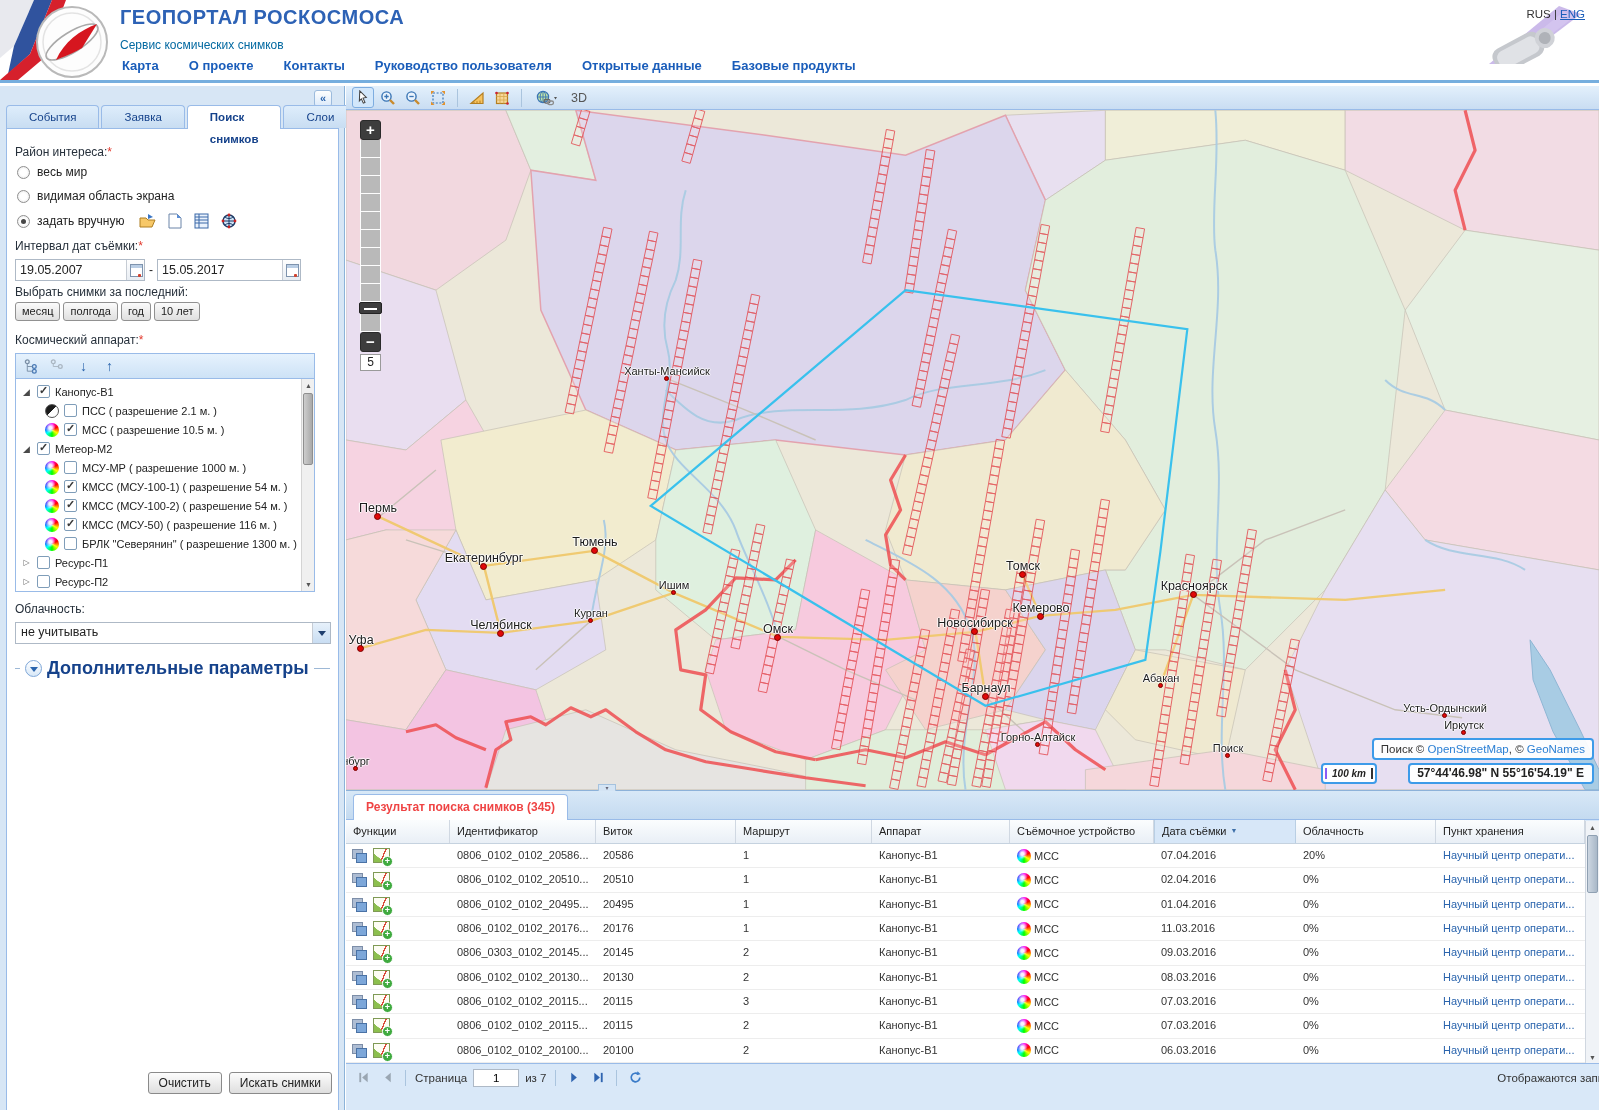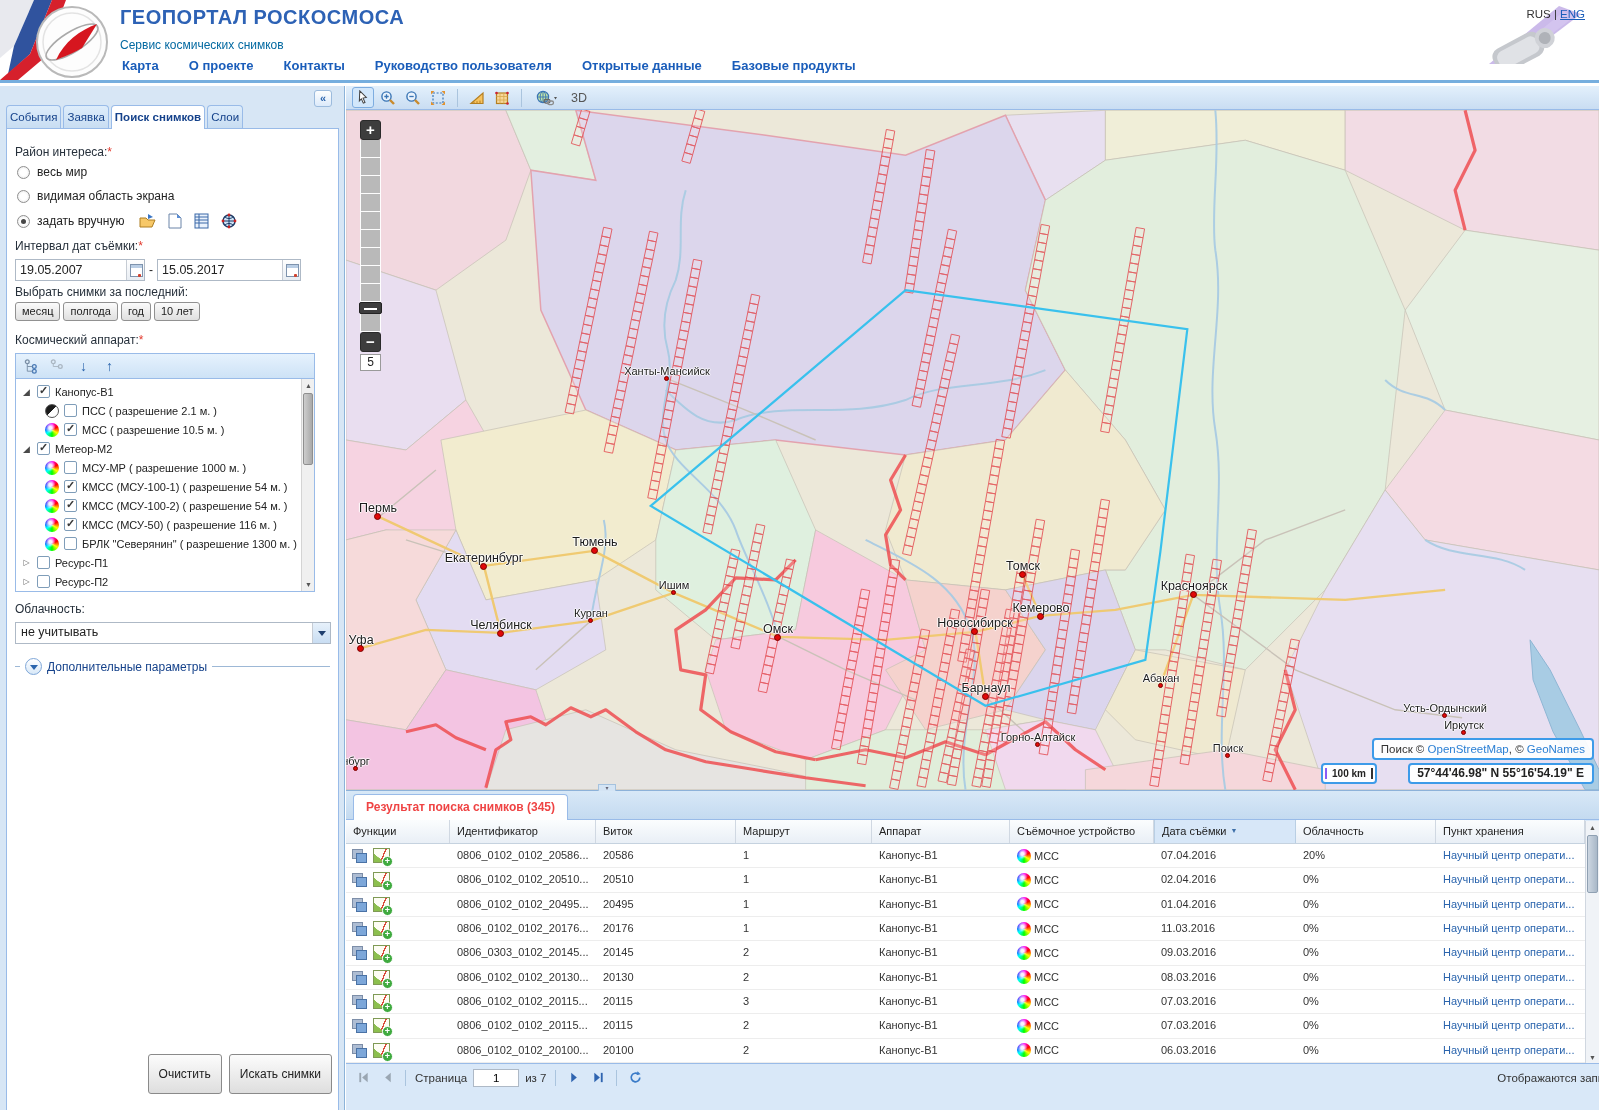--- a/index.html
+++ b/index.html
@@ -24,21 +24,21 @@
 #lang-block .eng { color:#1a5dba; text-decoration:underline; cursor:pointer; }
 #sat-deco { position:absolute; right:0; top:0; width:170px; height:64px; z-index:41; }
 
 
 #sidebar { position:absolute; left:0; top:86px; width:345px; height:1024px;
   background:#d7e6f5; border-right:1px solid #8cb3d9; }
 #collapse-btn { position:absolute; right:12px; top:4px; width:18px; height:17px; border:1px solid #9cbbdd;
   border-radius:3px; background:linear-gradient(#fdfefe,#dceafa); color:#2a64ad; font-weight:bold;
   font-size:11px; text-align:center; line-height:15px; cursor:pointer; }
 #tabs { position:absolute; left:6px; top:19px; display:flex; gap:2px; height:24px; width:332px; }
-#tabs .tab { padding:0 3px; height:23px; line-height:22px; font-size:11.5px; color:#15428b;
+#tabs .tab { padding:0 22px; height:23px; line-height:22px; font-size:11.5px; color:#15428b;
   background:linear-gradient(#deedfb,#c8ddf2); border:1px solid #99bbe8; border-bottom:none;
   border-radius:4px 4px 0 0; cursor:pointer; }
 #tabs .tab.active { background:#fff; font-weight:bold; height:24px; position:relative; z-index:2; }
 #panel { position:absolute; left:6px; top:42px; width:333px; height:982px; background:#fff;
   border:1px solid #99bbe8; border-bottom:none; padding:14px 8px 0 8px; overflow:hidden; }
 .sec-label { font-size:12px; color:#26303b; margin:2px 0 6px 0; }
 .req { color:#e23a2e; font-size:12px; }
 .radio-row { display:flex; align-items:center; gap:7px; margin:0 0 10px 2px; cursor:pointer; }
 .radio { width:13px; height:13px; border-radius:50%; border:1px solid #8f8f8f;
   background:radial-gradient(#fff 40%,#e3e3e3); position:relative; flex:0 0 13px; }
@@ -97,23 +97,23 @@
 #cloud-trigger::after { content:""; position:absolute; left:5px; top:8px; border:4px solid transparent;
   border-top:5px solid #1f3f6e; }
 #addl-row { display:flex; align-items:center; margin-top:14px; gap:5px; }
 #addl-row .hline { height:1px; background:#9db8d6; }
 #addl-row .hline.l { width:5px; }
 #addl-row .hline.r { flex:1; }
 #addl-toggle { width:17px; height:17px; border:1px solid #7fa7d8; border-radius:9px;
   background:linear-gradient(#fff,#d8e8f8); position:relative; cursor:pointer; flex:0 0 17px;}
 #addl-toggle::after { content:""; position:absolute; left:4px; top:6px; border:4px solid transparent;
   border-top:5px solid #2a64ad; }
-#addl-label { font-size:12px; font-weight:normal; color:#15428b; }
+#addl-label { font-size:18px; font-weight:bold; color:#15428b; }
 #sidebar-buttons { position:absolute; right:12px; bottom:16px; display:flex; gap:7px; }
-.gbtn { height:40px; padding:0 10px; font-size:12px; color:#222; border:1px solid #8a8a8a; border-radius:3px;
+.gbtn { height:22px; padding:0 10px; font-size:12px; color:#222; border:1px solid #8a8a8a; border-radius:3px;
   background:linear-gradient(#fcfcfc,#dedede); cursor:pointer; }
 
 
 #map-region { position:absolute; left:346px; top:86px; width:1253px; height:1024px; }
 #map-toolbar { position:absolute; left:0; top:0; width:1434px; height:24px;
   background:linear-gradient(#e3f0fc,#c9ddf2); border-bottom:1px solid #99bbe8;
   display:flex; align-items:center; padding:0 6px; gap:3px; }
 .mtb { width:22px; height:21px; border:1px solid transparent; border-radius:3px; display:flex;
   align-items:center; justify-content:center; cursor:pointer; }
 .mtb.active { border:1px solid #7eade0; background:#d2e7fb; }
@@ -141,21 +141,21 @@
 #zoom-handle::after { content:""; position:absolute; left:4px; top:5px; width:13px; height:2px; background:#fff; }
 #zoom-level { width:21px; height:17px; background:#fff; border:1px solid #9a9a9a; margin-top:2px;
   text-align:center; font-size:12px; line-height:15px; color:#222; }
 #attr-box { position:absolute; right:5px; top:628px; height:22px; background:rgba(255,255,255,.92);
   border:2px solid #3d9be9; border-radius:4px; font-size:11.5px; line-height:18px; padding:0 7px;
   color:#333; white-space:nowrap; }
 #attr-box a { color:#2a7fd4; text-decoration:none; cursor:pointer; }
 #scale-box { position:absolute; right:222px; top:653px; width:56px; height:21px; background:rgba(255,255,255,.95);
   border:2px solid #3d9be9; border-radius:4px; display:flex; align-items:center; justify-content:center; }
 #scale-inner { font-size:10px; font-weight:bold; color:#222; border-left:2px solid #8b5cf6; border-right:2px solid #333;
-  padding:0 5px; line-height:11px; }
+  padding:0 5px; line-height:11px;font-style:italic; }
 #coord-box { position:absolute; right:5px; top:653px; width:186px; height:21px; background:rgba(255,255,255,.95);
   border:2px solid #3d9be9; border-radius:4px; font-size:12px; font-weight:bold; color:#222;
   text-align:right; padding:1px 8px 0 0; }
 
 
 #results { position:absolute; left:0; top:704px; width:1253px; height:320px;
   border-top:1px solid #8db2d9; background:#d9e8f8; }
 #results-tabbar { height:29px; background:linear-gradient(#d8e8f7,#c4daf0); border-bottom:1px solid #99bbe8;
   position:relative; }
 #results-tab { position:absolute; left:7px; top:3px; height:26px; background:#fff; border:1px solid #99bbe8;

